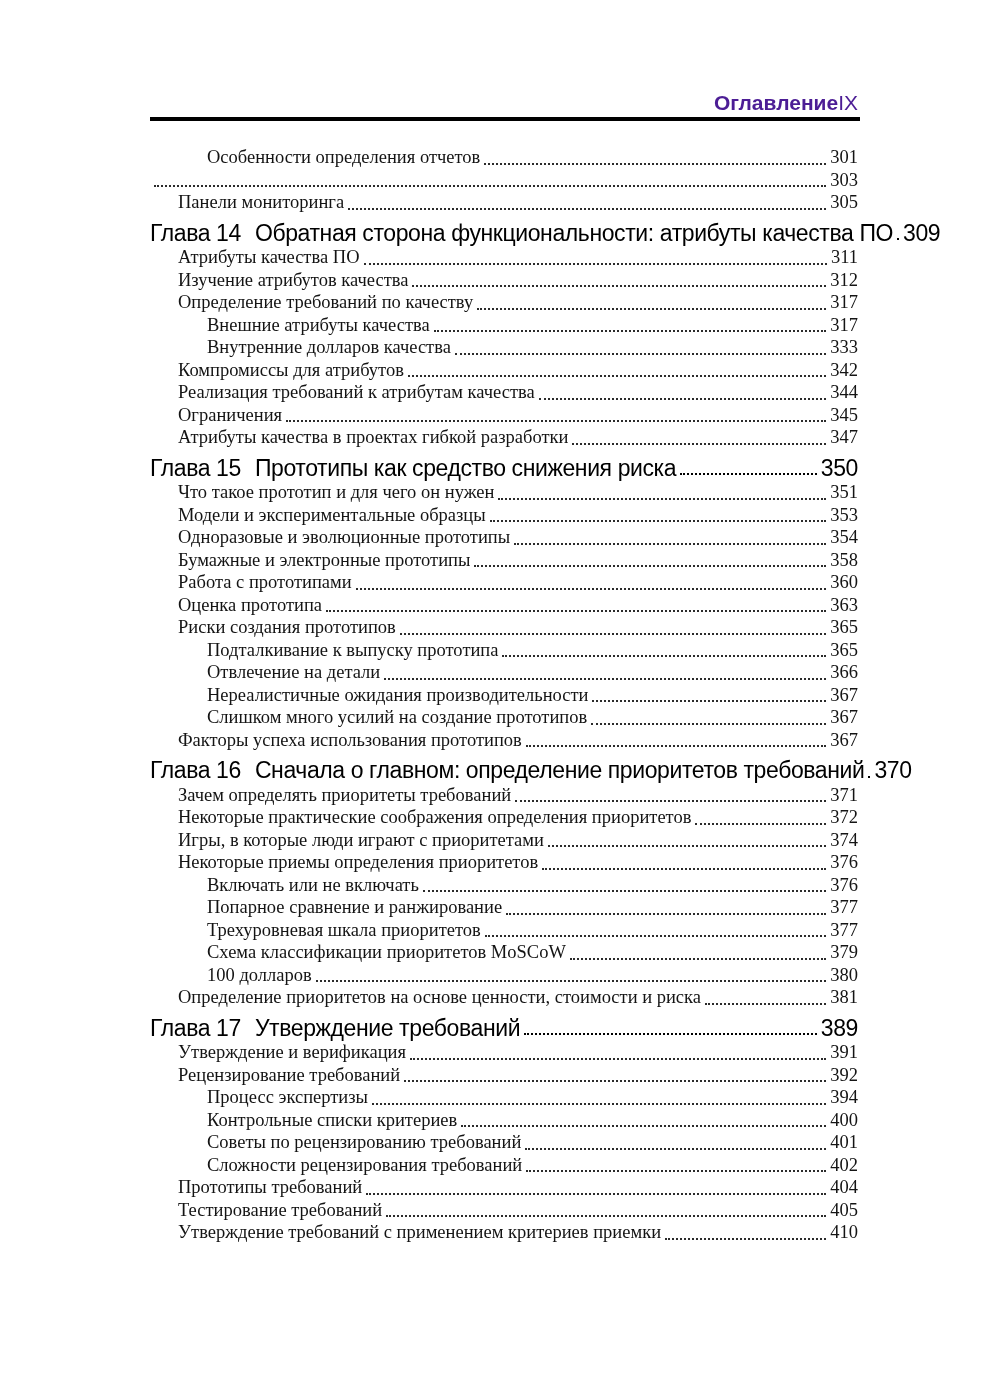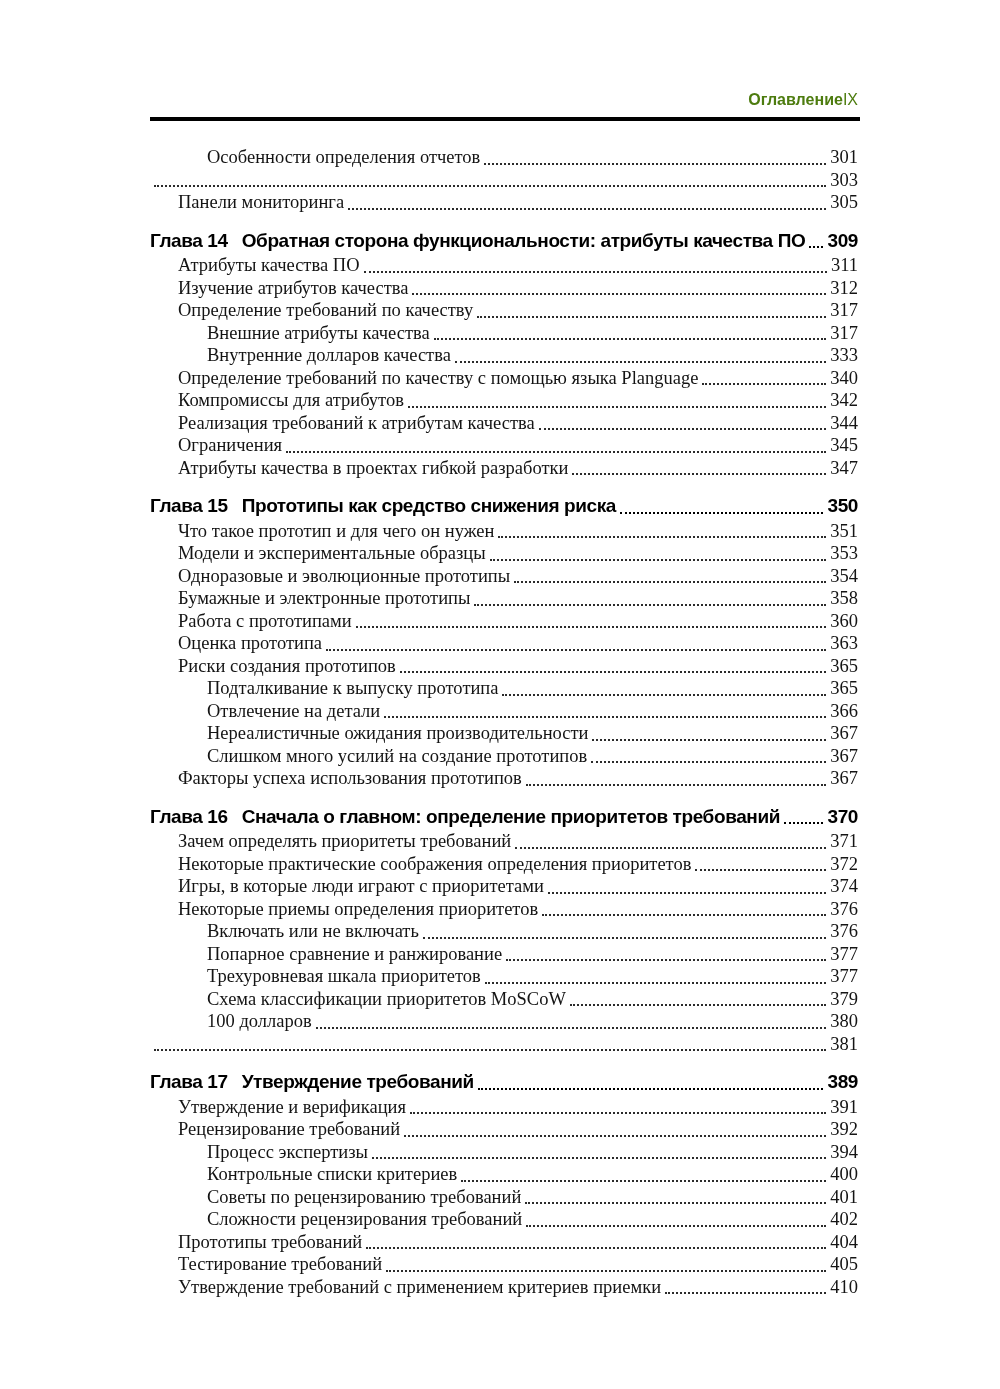--- a/index.html
+++ b/index.html
@@ -18,22 +18,22 @@
   
   .runhead {
     position: absolute;
     left: 150px;
     top: 91px;
     width: 708px;
     display: flex;
     justify-content: flex-end;
     align-items: baseline;
     font-family: "Liberation Sans", sans-serif;
-    font-size: 16px;
-    color: #4d7c0f;
+    font-size: 21px;
+    color: #4c1d95;
   }
   .runhead .rh-title { font-weight: bold; }
   .runhead .rh-folio { font-weight: normal; }
   .head-rule {
     position: absolute;
     left: 150px;
     top: 117px;
     width: 710px;
     height: 4px;
     background: #000;
@@ -68,25 +68,25 @@
     left: 4px;
     right: 4px;
     bottom: 4px;
     border-bottom: 2px dotted #2b2b2b;
   }
   .row .p { flex: 0 0 auto; }
   .lv1 .t { padding-left: 28px; }
   .lv2 .t { padding-left: 57px; }
   .chapter {
     font-family: "Liberation Sans", sans-serif;
-    font-weight: bold;
-    font-size: 19px;
+    font-weight: normal;
+    font-size: 23px;
     letter-spacing: -0.4px;
     color: #000;
-    margin-top: 16px;
+    margin-top: 8px;
     margin-bottom: 2px;
   }
   .chapter .label { margin-right: 14px; }
   .chapter .dots::after { border-bottom: 2.5px dotted #000; }
 </style>
 </head>
 <body>
 
 <div class="page">
 
@@ -136,25 +136,20 @@
         <span class="t">Внешние атрибуты качества</span>
         <span class="dots"></span>
         <span class="p">317</span>
       </div>
       <div class="row lv2">
         <span class="t">Внутренние долларов качества</span>
         <span class="dots"></span>
         <span class="p">333</span>
       </div>
       <div class="row lv1">
-        <span class="t">Определение требований по качеству с помощью языка Planguage</span>
-        <span class="dots"></span>
-        <span class="p">340</span>
-      </div>
-      <div class="row lv1">
         <span class="t">Компромиссы для атрибутов</span>
         <span class="dots"></span>
         <span class="p">342</span>
       </div>
       <div class="row lv1">
         <span class="t">Реализация требований к атрибутам качества</span>
         <span class="dots"></span>
         <span class="p">344</span>
       </div>
       <div class="row lv1">
@@ -276,20 +271,21 @@
         <span class="t">Схема классификации приоритетов MoSCoW</span>
         <span class="dots"></span>
         <span class="p">379</span>
       </div>
       <div class="row lv2">
         <span class="t">100 долларов</span>
         <span class="dots"></span>
         <span class="p">380</span>
       </div>
       <div class="row lv1">
+        <span class="t">Определение приоритетов на основе ценности, стоимости и риска</span>
         <span class="dots"></span>
         <span class="p">381</span>
       </div>
       <div class="row chapter">
         <span class="t"><span class="label">Глава 17</span><span>Утверждение требований</span></span>
         <span class="dots"></span>
         <span class="p">389</span>
       </div>
       <div class="row lv1">
         <span class="t">Утверждение и верификация</span>

